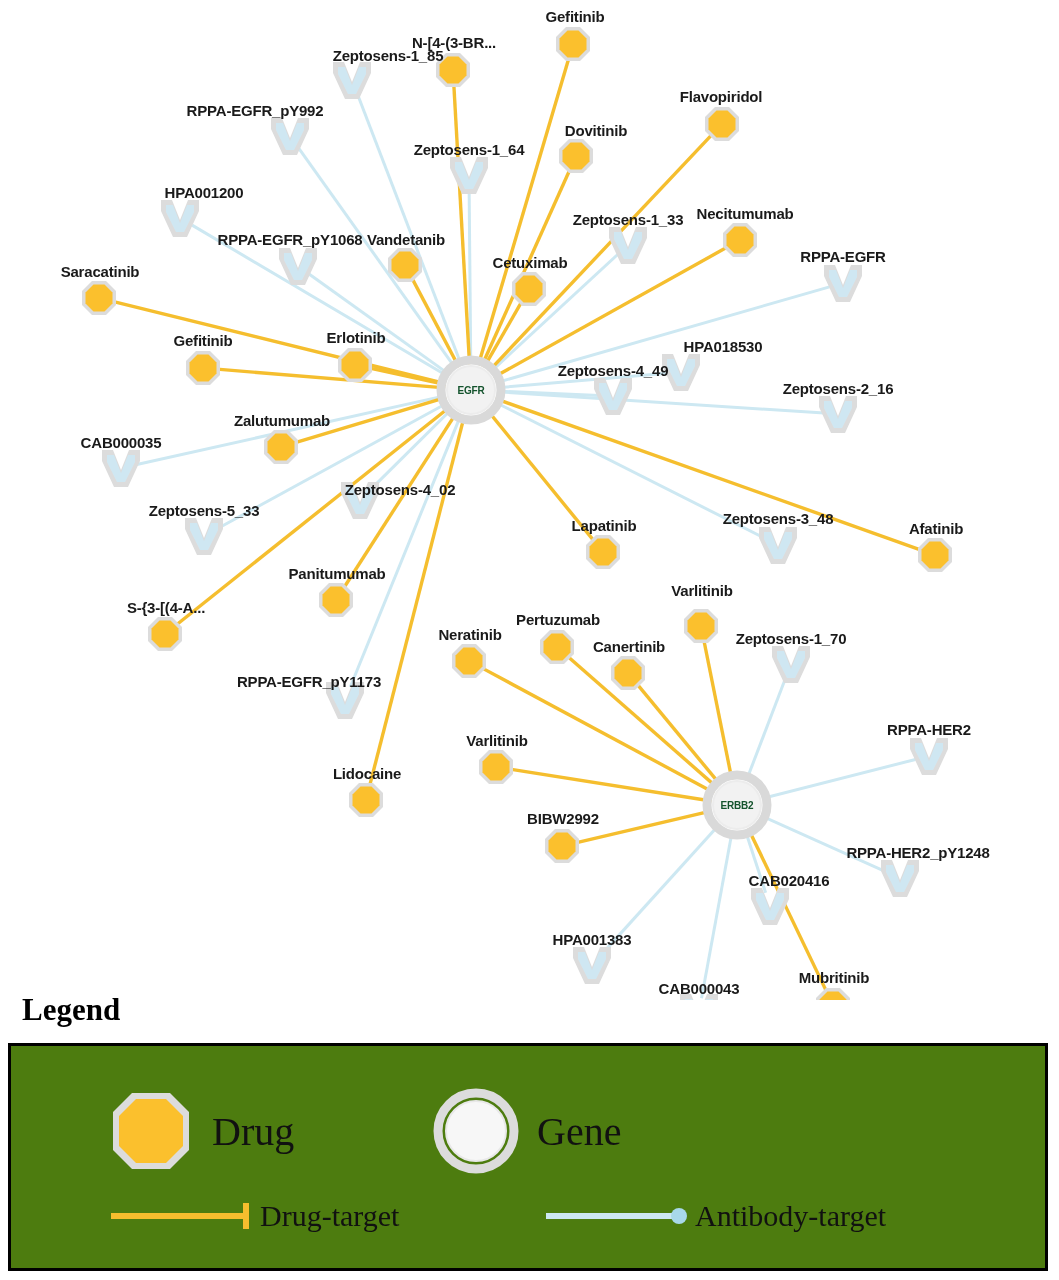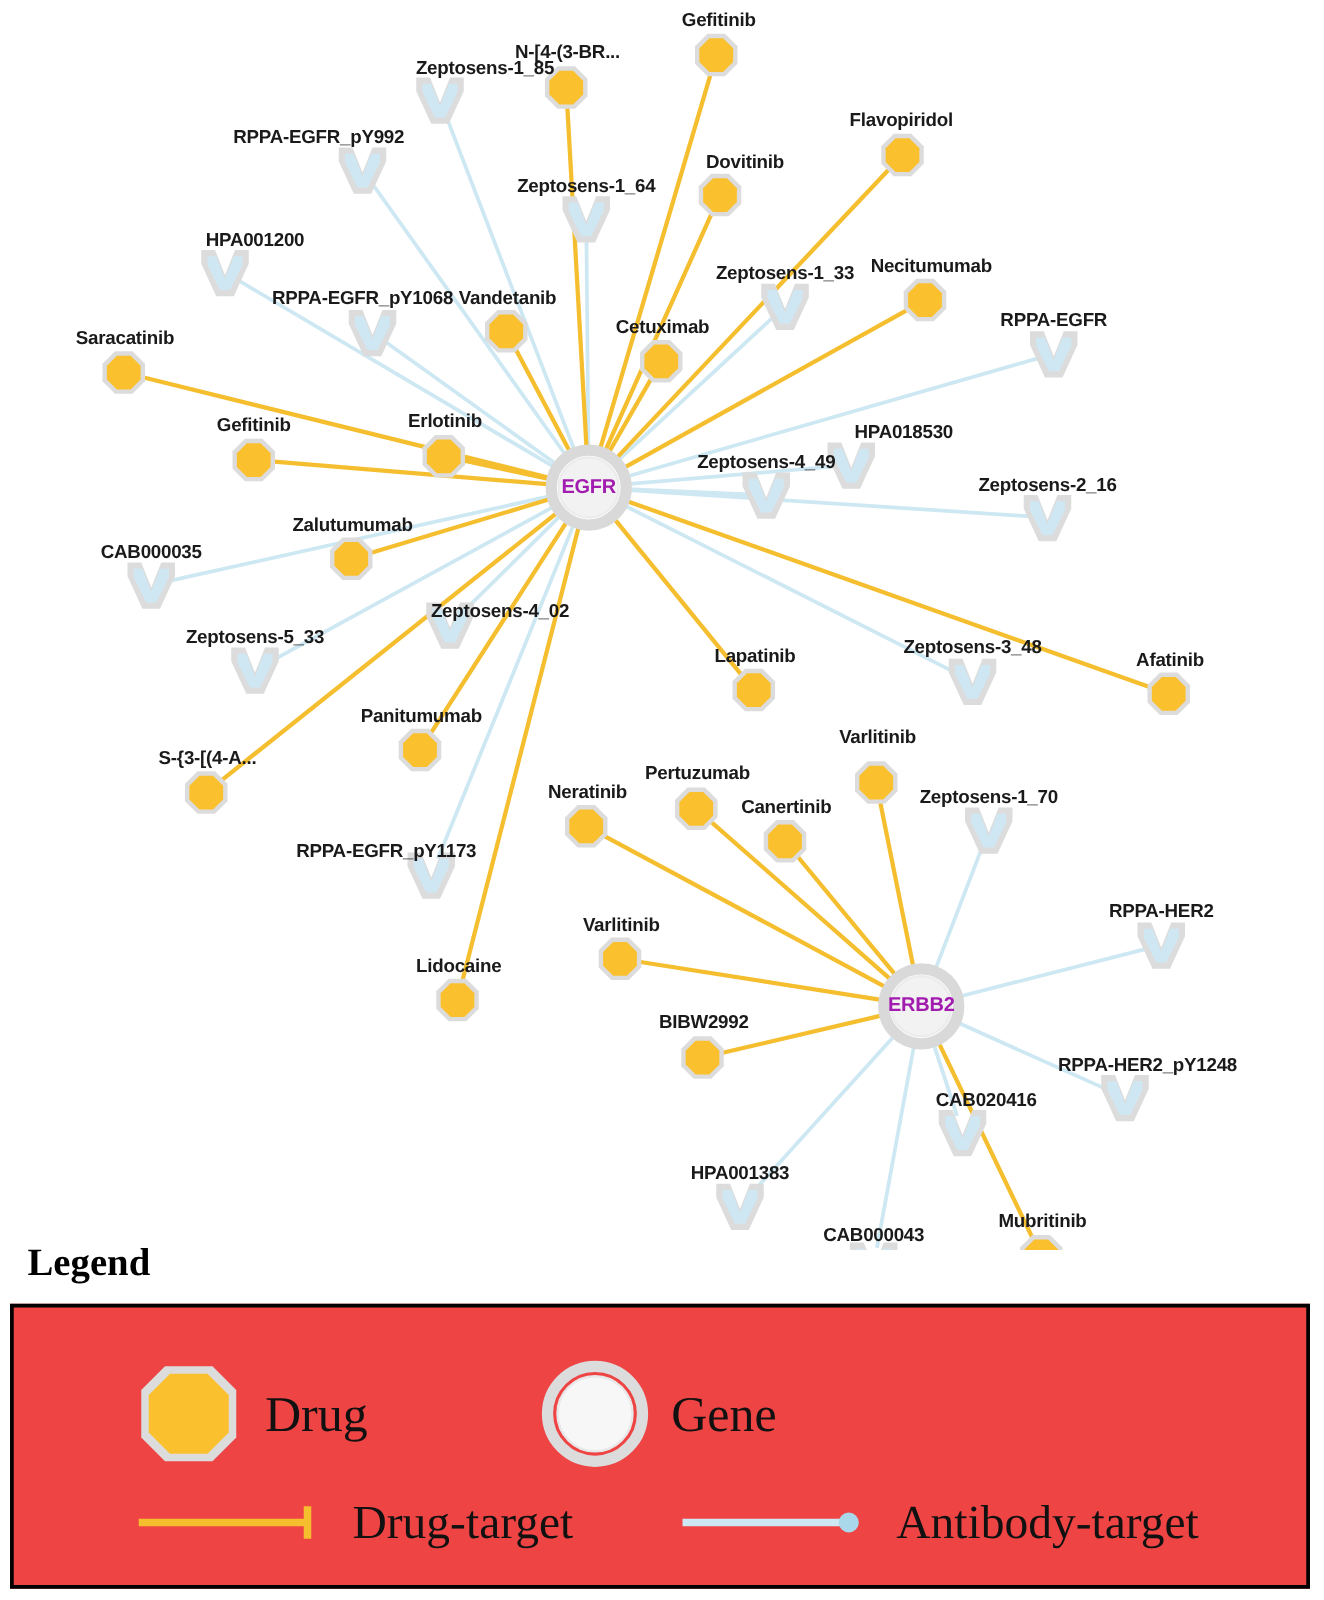--- a/index.html
+++ b/index.html
@@ -32,41 +32,41 @@
     position: absolute;
     font-family: "Liberation Sans", sans-serif;
     font-weight: bold;
     font-size: 15px;
     color: #1a1a1a;
     white-space: nowrap;
     transform: translate(-50%, -50%);
     letter-spacing: -0.2px;
   }
   .gene-label {
-    font-size: 16px;
+    font-size: 10px;
     font-weight: bold;
-    color: #a21caf;
+    color: #14532d;
   }
   #legend-title {
     position: absolute;
     left: 22px;
     top: 992px;
     font-family: "Liberation Serif", serif;
     font-size: 31px;
     font-weight: bold;
     color: #000;
   }
   #legend-box {
     position: absolute;
     left: 8px;
     top: 1043px;
     width: 1040px;
     height: 228px;
     border: 3px solid #000;
-    background: #ef4444;
+    background: #4d7c0f;
     box-sizing: border-box;
   }
   .legend-row1 {
     position: absolute;
     top: 22px;
     left: 0;
     width: 100%;
     height: 110px;
   }
   .legend-item {
@@ -87,23 +87,23 @@
     width: 100%;
     height: 70px;
   }
   .legend-edge-item {
     position: absolute;
     display: flex;
     align-items: center;
   }
   .legend-edge-text {
     font-family: "Liberation Serif", serif;
-    font-size: 38px;
+    font-size: 30px;
     color: #111;
-    margin-left: 26px;
+    margin-left: 4px;
   }
 </style>
 </head>
 <body>
 
 <div id="network">
   <svg class="graph" viewBox="0 0 1059 1000">
     <g id="edges-layer">
         <line x1="357.0172302677102" y1="93.07009565537959" x2="461.682286645681" y2="365.7269652114379" stroke="#cde8f2" stroke-width="3" stroke-linecap="butt"></line>
         <line x1="298.12459135292823" y1="147.4013602411258" x2="455.9114732017047" y2="368.82604526648066" stroke="#cde8f2" stroke-width="3" stroke-linecap="butt"></line>

